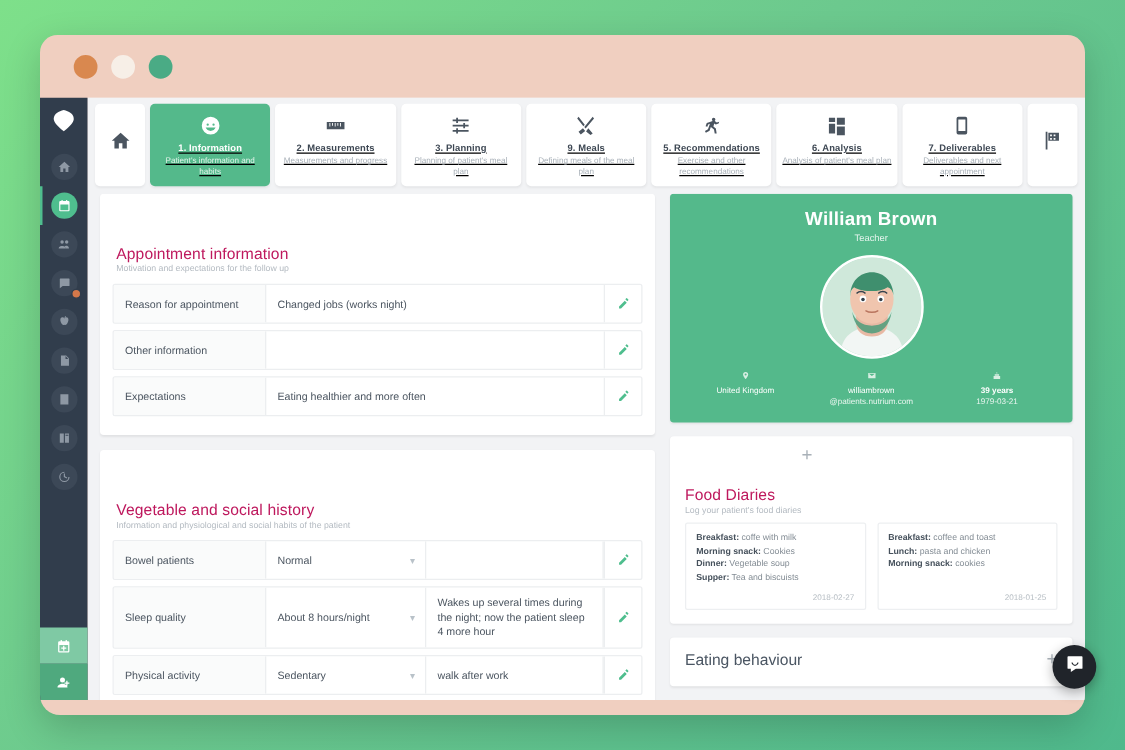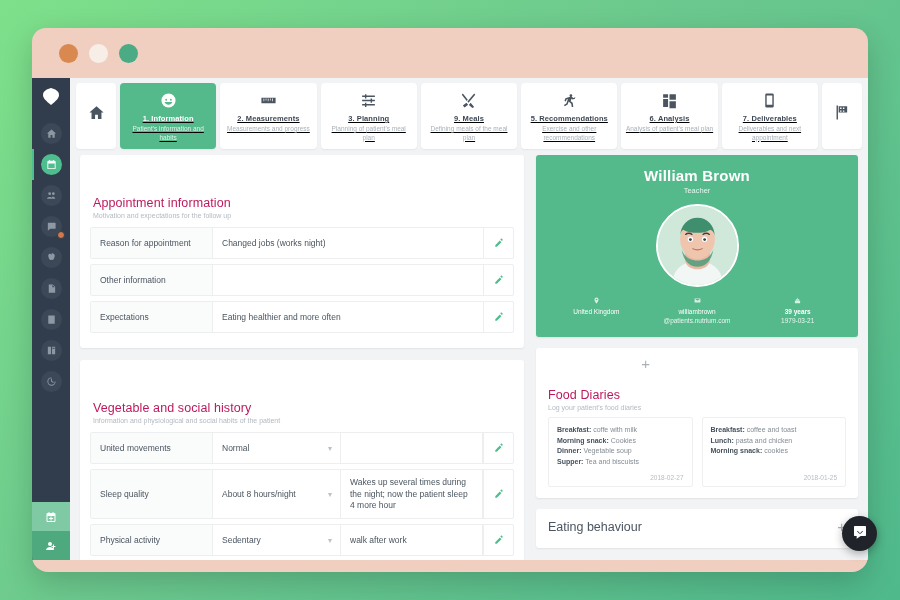--- a/index.html
+++ b/index.html
@@ -498,21 +498,21 @@
           </div>
 
           <div class="card">
             <div class="card-head">
               <div class="card-title">Vegetable and social history</div>
               <div class="card-sub">Information and physiological and social habits of the patient</div>
             </div>
             <div class="rows">
 
               <div class="row">
-                <div class="cell-label">United movements</div>
+                <div class="cell-label">Bowel patients</div>
                 <div class="cell-select">
                   <span>Normal</span>
                   <span class="caret">▾</span>
                 </div>
                 <div class="cell-note"></div>
                 <div class="cell-edit">
                   <svg viewBox="0 0 24 24">
                       <path d="M3 17.2V21h3.8L17.8 10 14 6.2zm17.7-12.1a1 1 0 0 0 0-1.4l-2.4-2.4a1 1 0 0 0-1.4 0l-1.9 1.9 3.8 3.8z"></path>
                     </svg>
                 </div>

